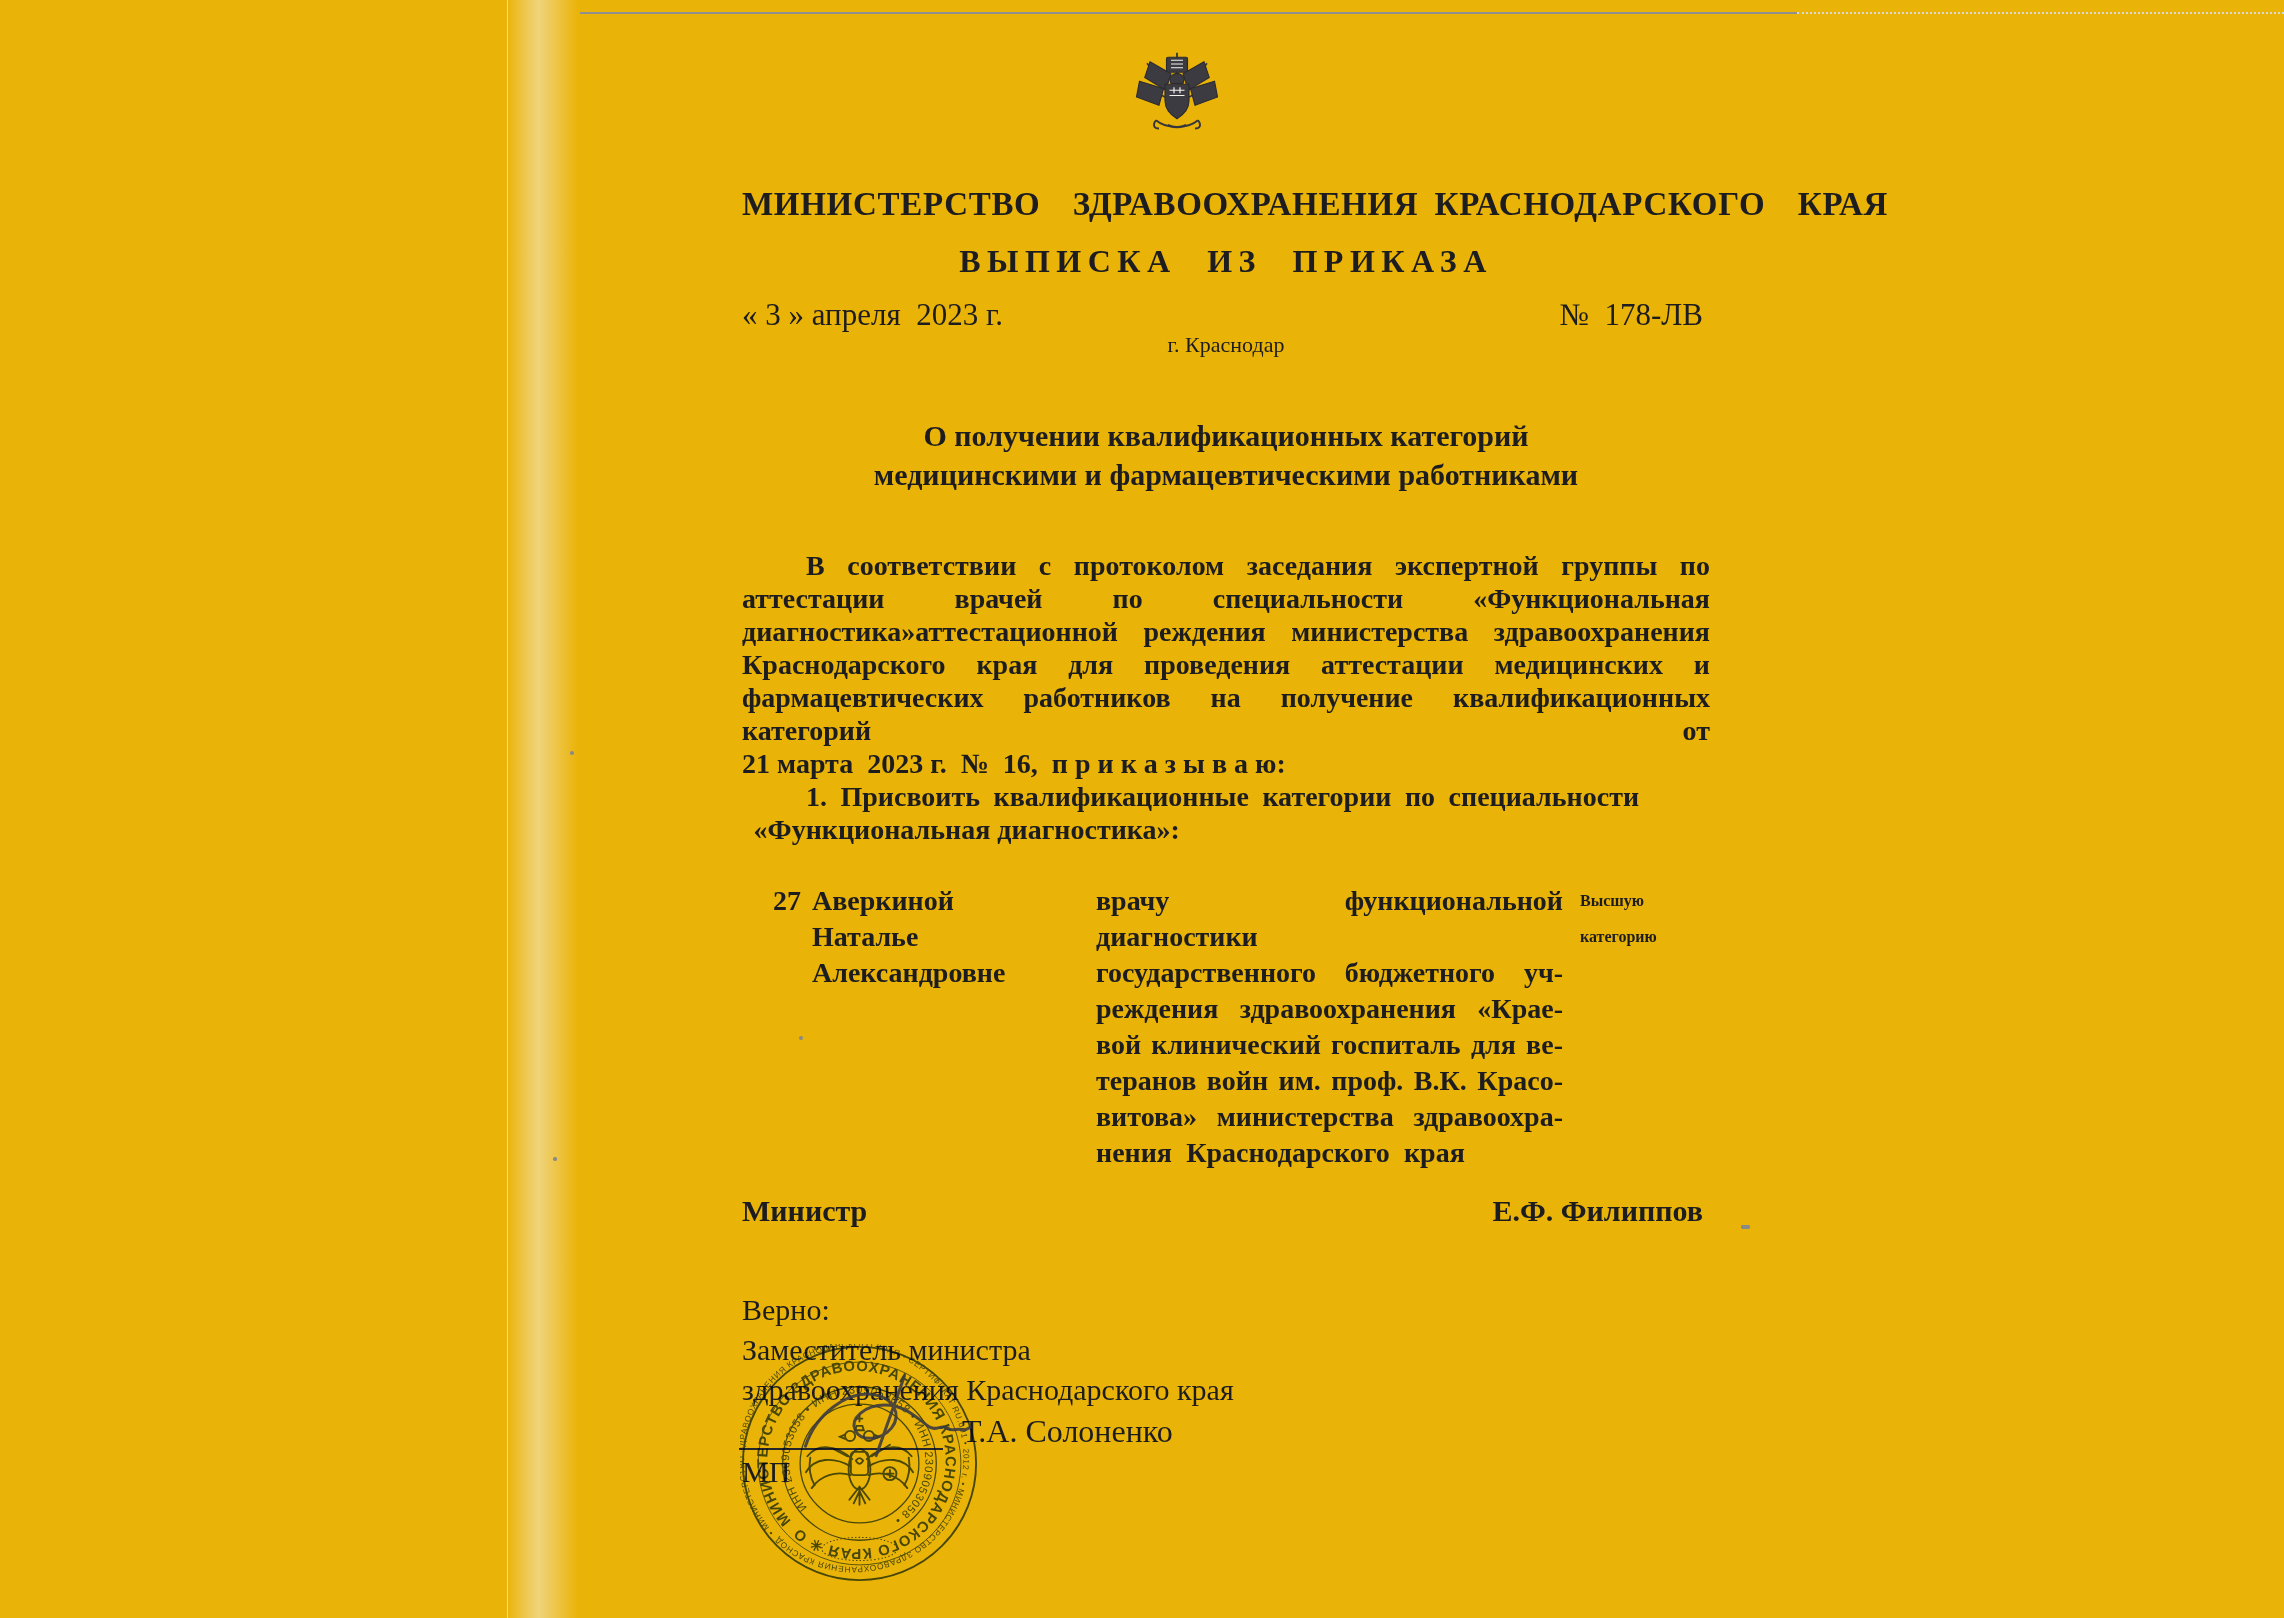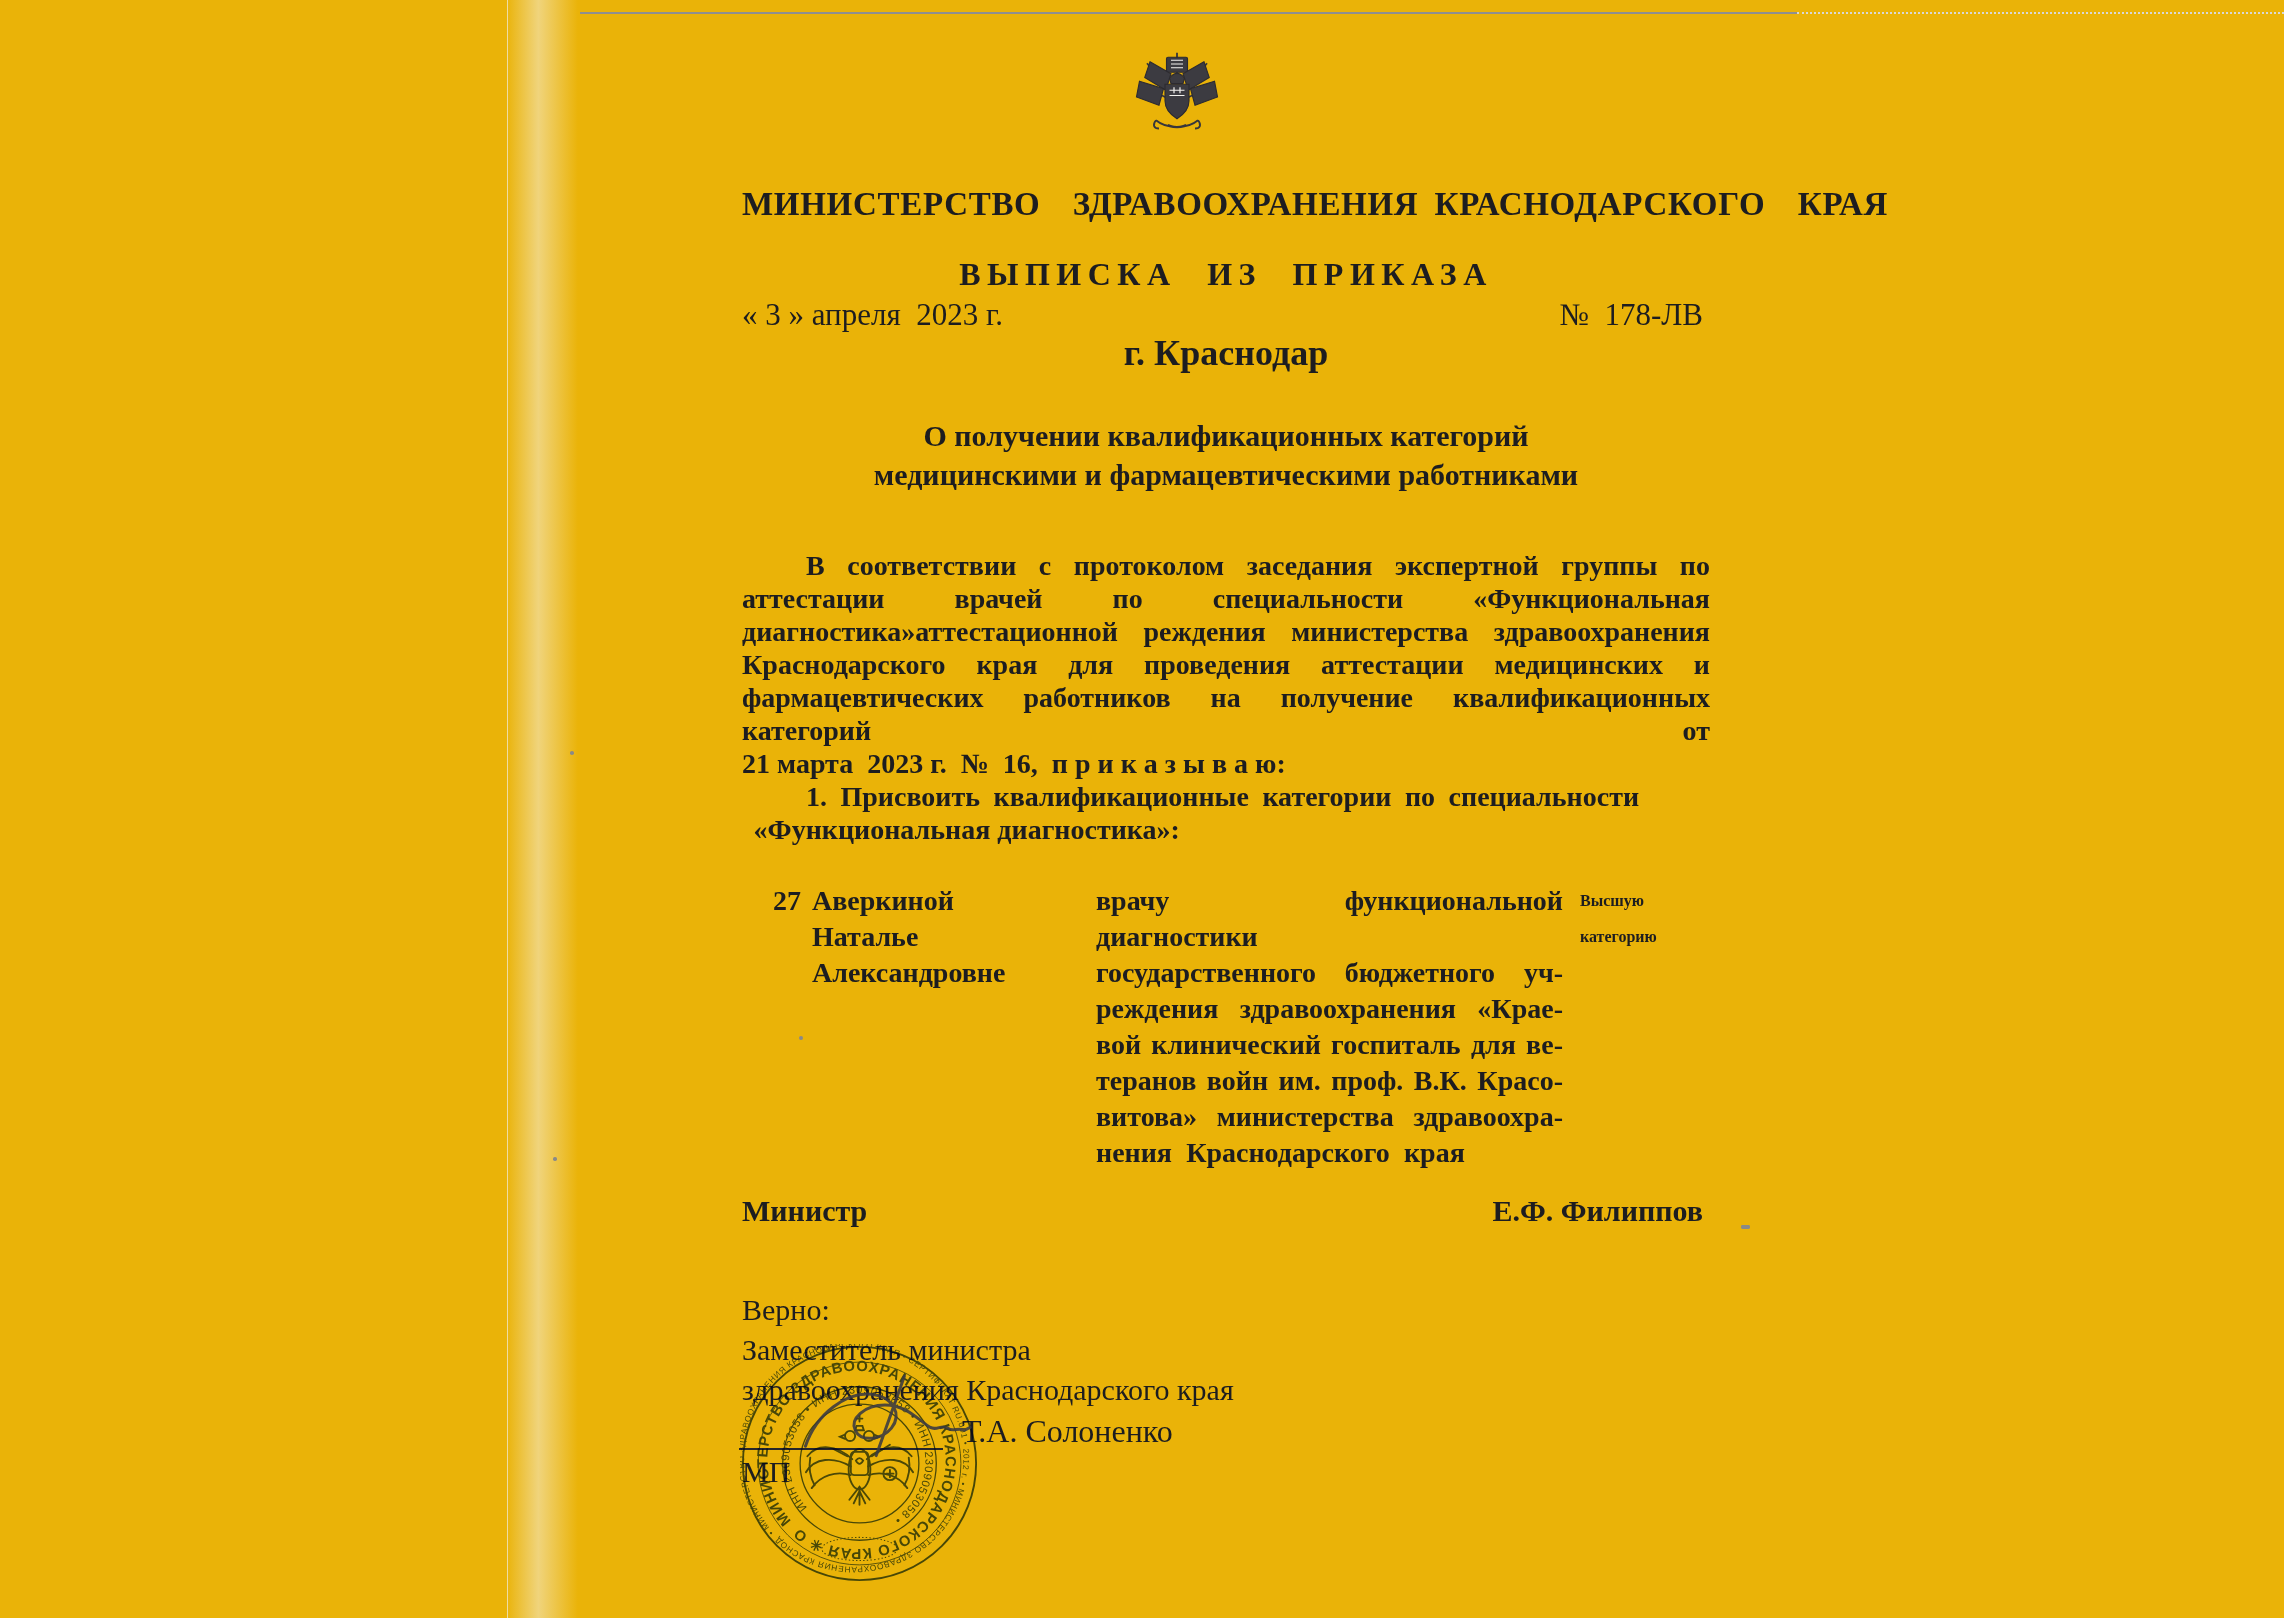--- a/index.html
+++ b/index.html
@@ -16,23 +16,23 @@
   
   .scan-top-line{left:580px;top:12.3px;width:1217px;height:2.2px;background:#8f8f8f;}
   .scan-top-line-faint{left:1797px;top:12.3px;width:487px;height:0;border-top:2.2px dotted #d9d9d6;}
   .page-edge-band{left:506px;top:0;width:72px;height:1618px;
     background:linear-gradient(90deg,rgba(247,242,225,0) 0%,rgba(245,239,219,.55) 45%,rgba(247,242,225,0) 100%);}
   .page-edge-line{left:507px;top:0;width:1.4px;height:1618px;background:#f0ece1;opacity:.7;}
   .speck{background:#8a8a88;border-radius:50%;}
   
   .crest{left:1135px;top:51px;width:84px;height:86px;}
   .ministry{left:742px;top:186px;width:968px;font-size:33px;letter-spacing:0.7px;word-spacing:7.2px;}
-  .doctype{left:742px;top:256px;width:968px;font-size:32px;letter-spacing:6.5px;word-spacing:16px;}
+  .doctype{left:742px;top:243px;width:968px;font-size:32px;letter-spacing:6.5px;word-spacing:16px;}
   .dateline{left:742px;top:297px;width:961px;display:flex;justify-content:space-between;font-size:31px;}
-  .city{left:742px;top:332px;width:968px;font-size:36px;font-weight:bold;}
+  .city{left:742px;top:332px;width:968px;font-size:22px;}
   .subject{left:742px;top:416px;width:968px;font-size:30px;line-height:39px;}
   
   .para{left:742px;top:549px;width:968px;font-size:28px;line-height:33px;}
   .para .ind{padding-left:64px;}
   .para .ind2{padding-left:11.6px;}
   .para .ws{word-spacing:6.5px;}
   
   .t-num{left:743px;top:883px;font-size:28px;line-height:36px;margin-left:30px;}
   .t-name{left:812px;top:883px;width:239px;font-size:28px;line-height:36px;}
   .t-pos{left:1096px;top:883px;width:467px;font-size:28px;line-height:36px;}

